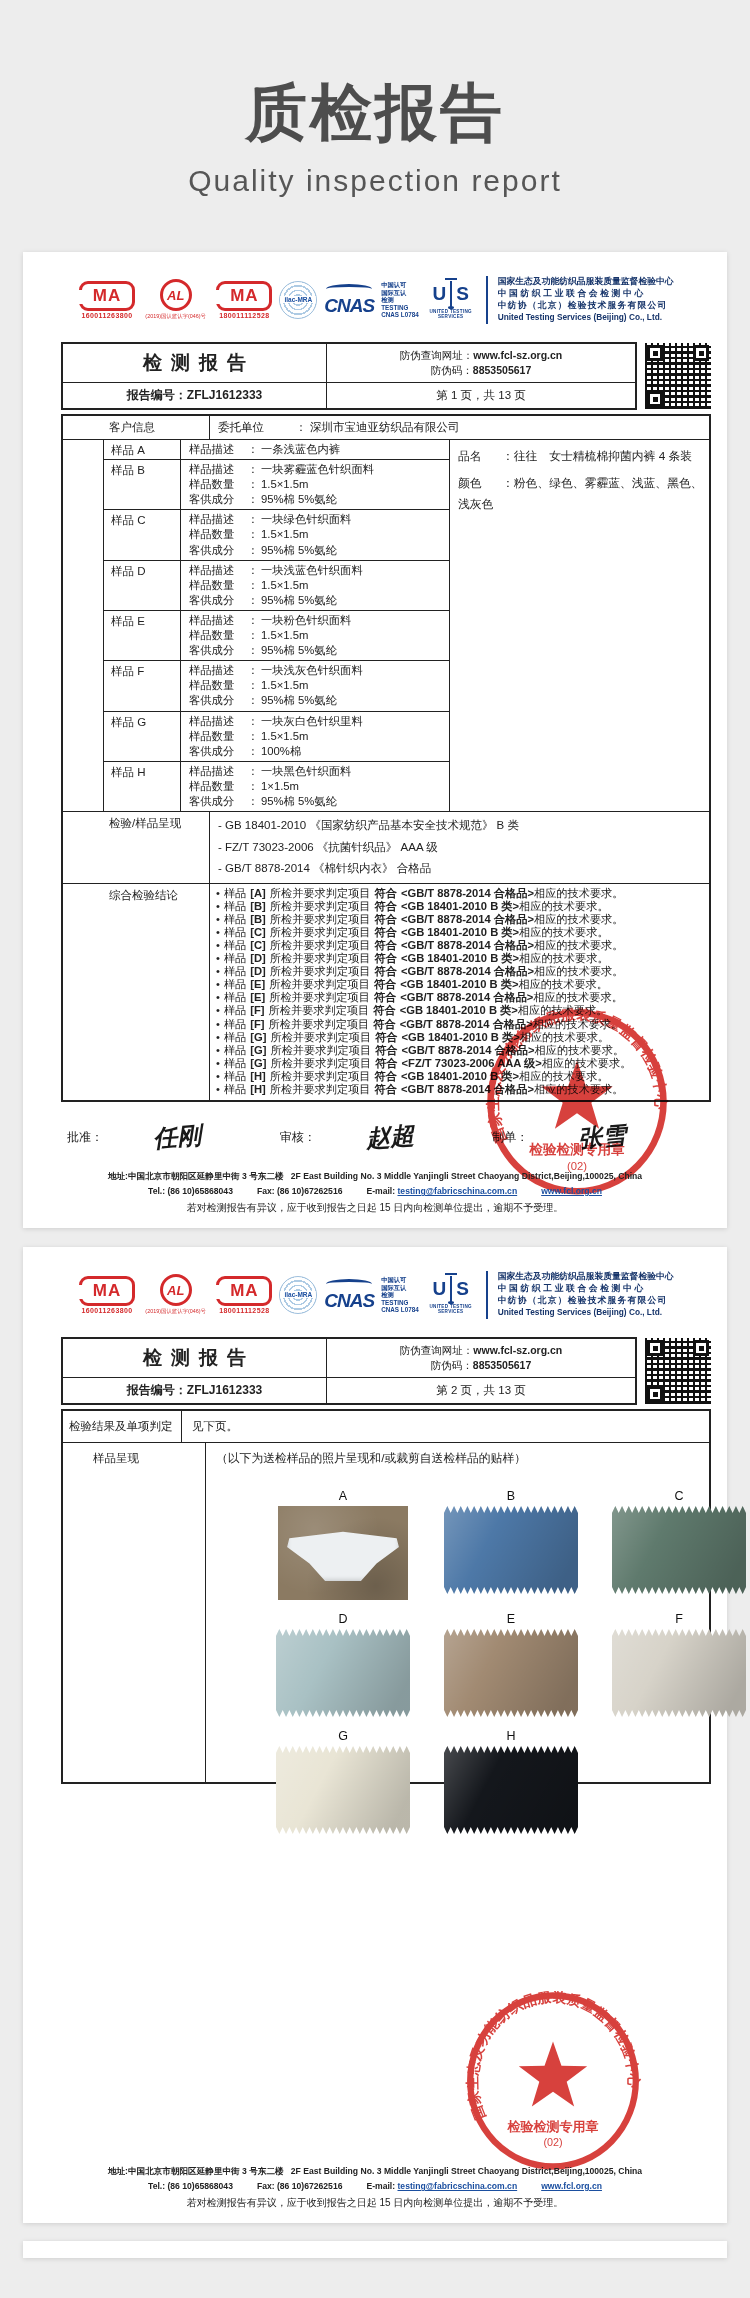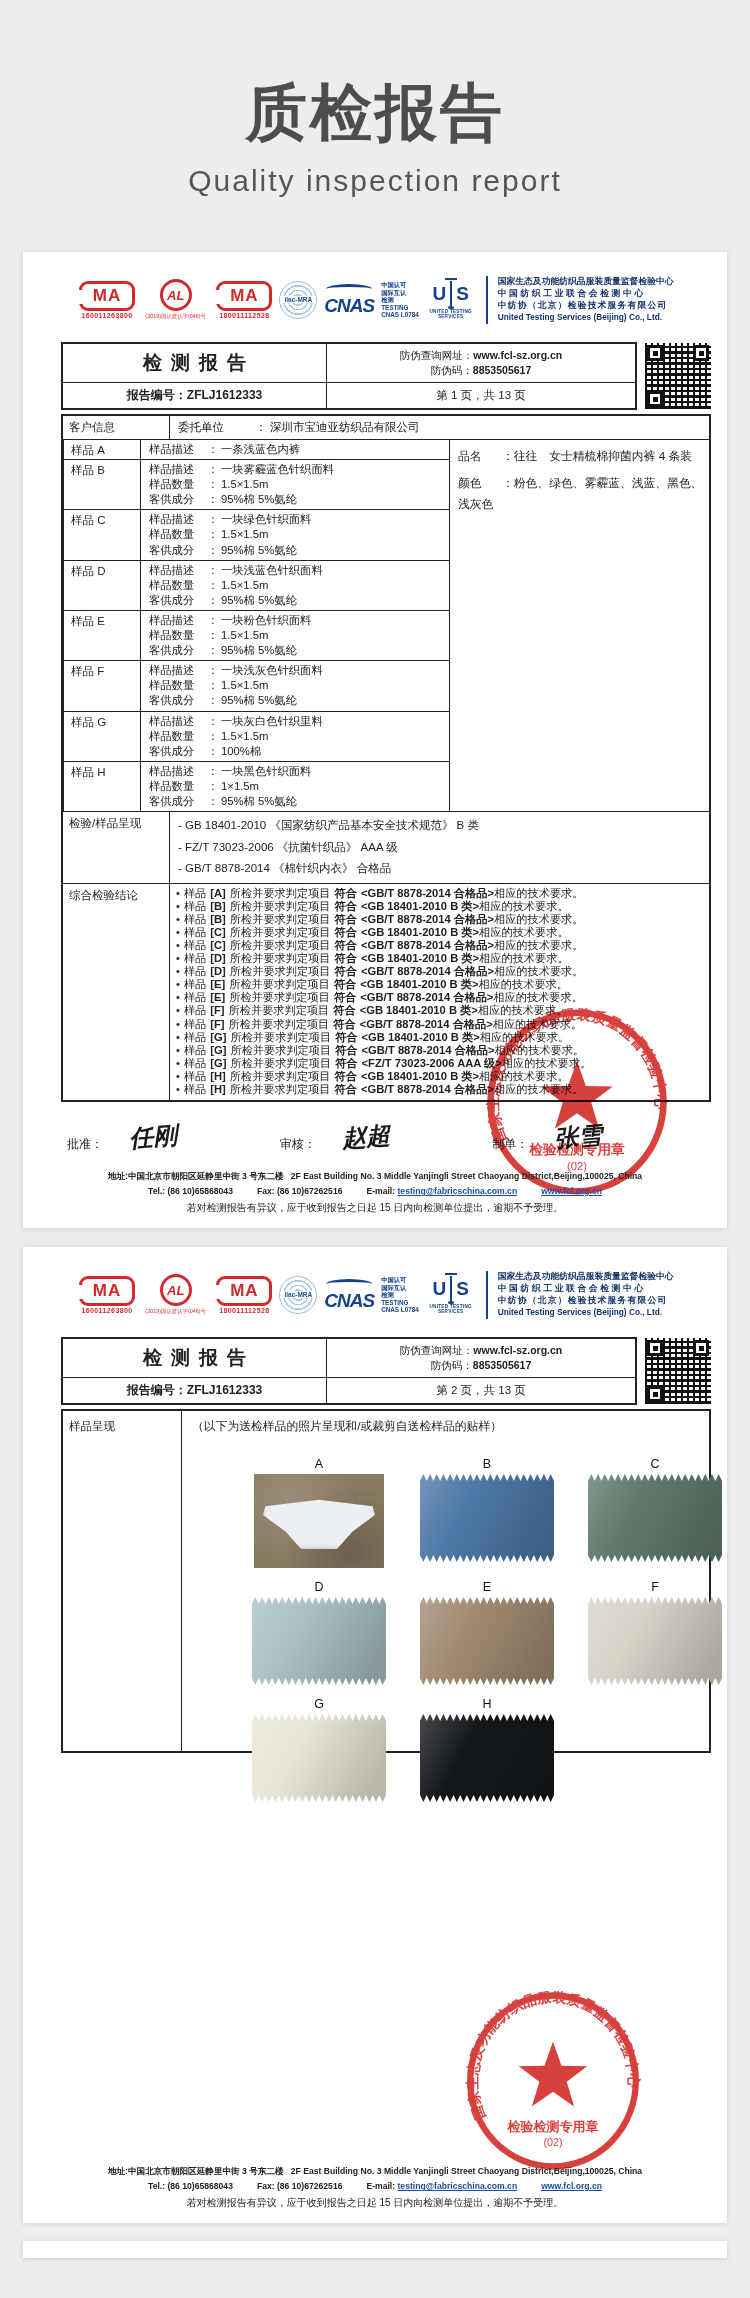--- a/index.html
+++ b/index.html
@@ -69,21 +69,21 @@
   .qr { width: 66px; height: 66px; margin-left: 8px; align-self: center; position: relative; background: #fff;
     background-image:
       repeating-linear-gradient(0deg, #111 0 2.5px, transparent 2.5px 5.5px),
       repeating-linear-gradient(90deg, #111 0 2.5px, #fff 2.5px 6px); }
   .qr-eye { position: absolute; width: 16px; height: 16px; border: 3px solid #111; background: #fff; }
   .qr-eye::after { content: ""; position: absolute; inset: 2.5px; background: #111; }
   .qr-eye.tl { left: 2px; top: 2px; } .qr-eye.tr { right: 2px; top: 2px; } .qr-eye.bl { left: 2px; bottom: 2px; }
 
   
   .main-table { border: 2px solid #222; margin-top: 4px; }
-  .row { display: flex; border-top: 1px solid #222; }
+  .row { display: flex; border-top: 1px solid #222; padding-left: 40px; }
   .row:first-child { border-top: none; }
   .c-label { width: 106px; padding: 4px 2px 4px 6px; font-size: 11.5px; flex-shrink: 0; }
   .cell { border-left: 1px solid #222; flex: 1; }
   .ci { display: flex; padding: 4px 4px 4px 8px; font-size: 11.5px; }
   .ci .wl { width: 74px; }
   .ci .cl { width: 18px; text-align: center; }
   .samples { border-left: 1px solid #222; flex: 1; }
   .sample { display: flex; border-top: 1px solid #222; }
   .sample:first-of-type { border-top: none; }
   .s-name { width: 76px; padding: 3px 0 0 7px; font-size: 11.5px; flex-shrink: 0; }
@@ -100,41 +100,41 @@
   .basis { padding: 3px 8px; }
   .b-line { font-size: 11.5px; line-height: 21.5px; }
   .concl { padding: 3px 6px 4px 6px; }
   .c-line { display: flex; font-size: 11.2px; line-height: 13.1px; white-space: nowrap; }
   .c-line span { margin-right: 4px; }
   .c-line .nsp, .c-line span:last-child { margin-right: 0; }
   .c-line .bd { font-weight: bold; }
 
   
   .sign-row { display: flex; margin-top: 12px; height: 46px; align-items: center; padding: 0 6px; }
-  .sig { flex: 1; display: flex; align-items: flex-end; }
+  .sig { flex: 1; display: flex; align-items: center; gap: 24px; }
   .sig-l { font-size: 12px; }
   .hand { font-family: "DejaVu Serif", serif; font-style: italic; font-weight: bold; font-size: 24px;
     color: #1a1a1a; transform: rotate(-5deg); margin-left: 26px; }
   .footer-block { position: absolute; left: 0; right: 0; bottom: 12px; text-align: center; color: #222; }
   .f1 { font-size: 8.6px; font-weight: bold; line-height: 15px; }
   .f2 { font-size: 8.6px; font-weight: bold; line-height: 15px; }
   .f2 .gap { margin: 0 12px; }
   .f-link { color: #1b4fa0; text-decoration: underline; }
   .f3 { font-size: 10px; line-height: 17px; }
   .stamp { position: absolute; mix-blend-mode: multiply; opacity: .92; pointer-events: none; }
   .stamp.s1 { width: 188px; height: 188px; right: 56px; top: 756px; }
   .stamp.s2 { width: 180px; height: 180px; right: 84px; bottom: 52px; }
 
   
   .p2-table { border: 2px solid #222; margin-top: 4px; }
   .p2-row { display: flex; border-top: 1px solid #222; }
   .p2-row:first-child { border-top: none; }
   .c-label2 { width: 118px; padding: 8px 2px 8px 6px; font-size: 11.5px; flex-shrink: 0; }
   .p2-val { border-left: 1px solid #222; flex: 1; padding: 8px 6px 6px 10px; font-size: 11.5px; }
-  .p2-pres { height: 340px; }
+  .p2-pres { height: 340px; padding-left: 24px; }
   .pres-note { font-size: 11.8px; }
   .swatch-grid { display: grid; grid-template-columns: repeat(3, 158px); gap: 12px 10px; margin: 22px 0 0 48px; }
   .sw-cell { text-align: center; }
   .sw-letter { font-size: 12.5px; color: #111; margin-bottom: 3px; }
   .sw-fab { width: 134px; height: 88px; margin: 0 auto; clip-path: var(--zz); position: relative; }
   .sw-fab::after { content: ""; position: absolute; inset: 0;
     background: linear-gradient(118deg, rgba(255,255,255,.22), rgba(255,255,255,0) 35%, rgba(0,0,0,.2) 88%); }
   .photo { width: 130px; height: 94px; margin: 0 auto; position: relative; background: #8b7a62;
     background-image: radial-gradient(circle at 28% 25%, rgba(255,255,255,.14), transparent 55%),
       radial-gradient(circle at 75% 85%, rgba(0,0,0,.22), transparent 55%); }
@@ -707,20 +707,24 @@
         </div>
     </div>
     <div class="qr">
       <span class="qr-eye tl"></span>
       <span class="qr-eye tr"></span>
       <span class="qr-eye bl"></span>
     </div>
   </div>
 
   <div class="p2-table">
+    <div class="p2-row">
+      <div class="c-label2">检验结果及单项判定</div>
+      <div class="p2-val">见下页。</div>
+    </div>
     <div class="p2-row p2-pres">
       <div class="c-label2">样品呈现</div>
       <div class="p2-val">
         <div class="pres-note">（以下为送检样品的照片呈现和/或裁剪自送检样品的贴样）</div>
         <div class="swatch-grid">
           <div class="sw-cell">
             <div class="sw-letter">A</div>
             <div class="photo">
               <div class="panty"></div>
             </div>

